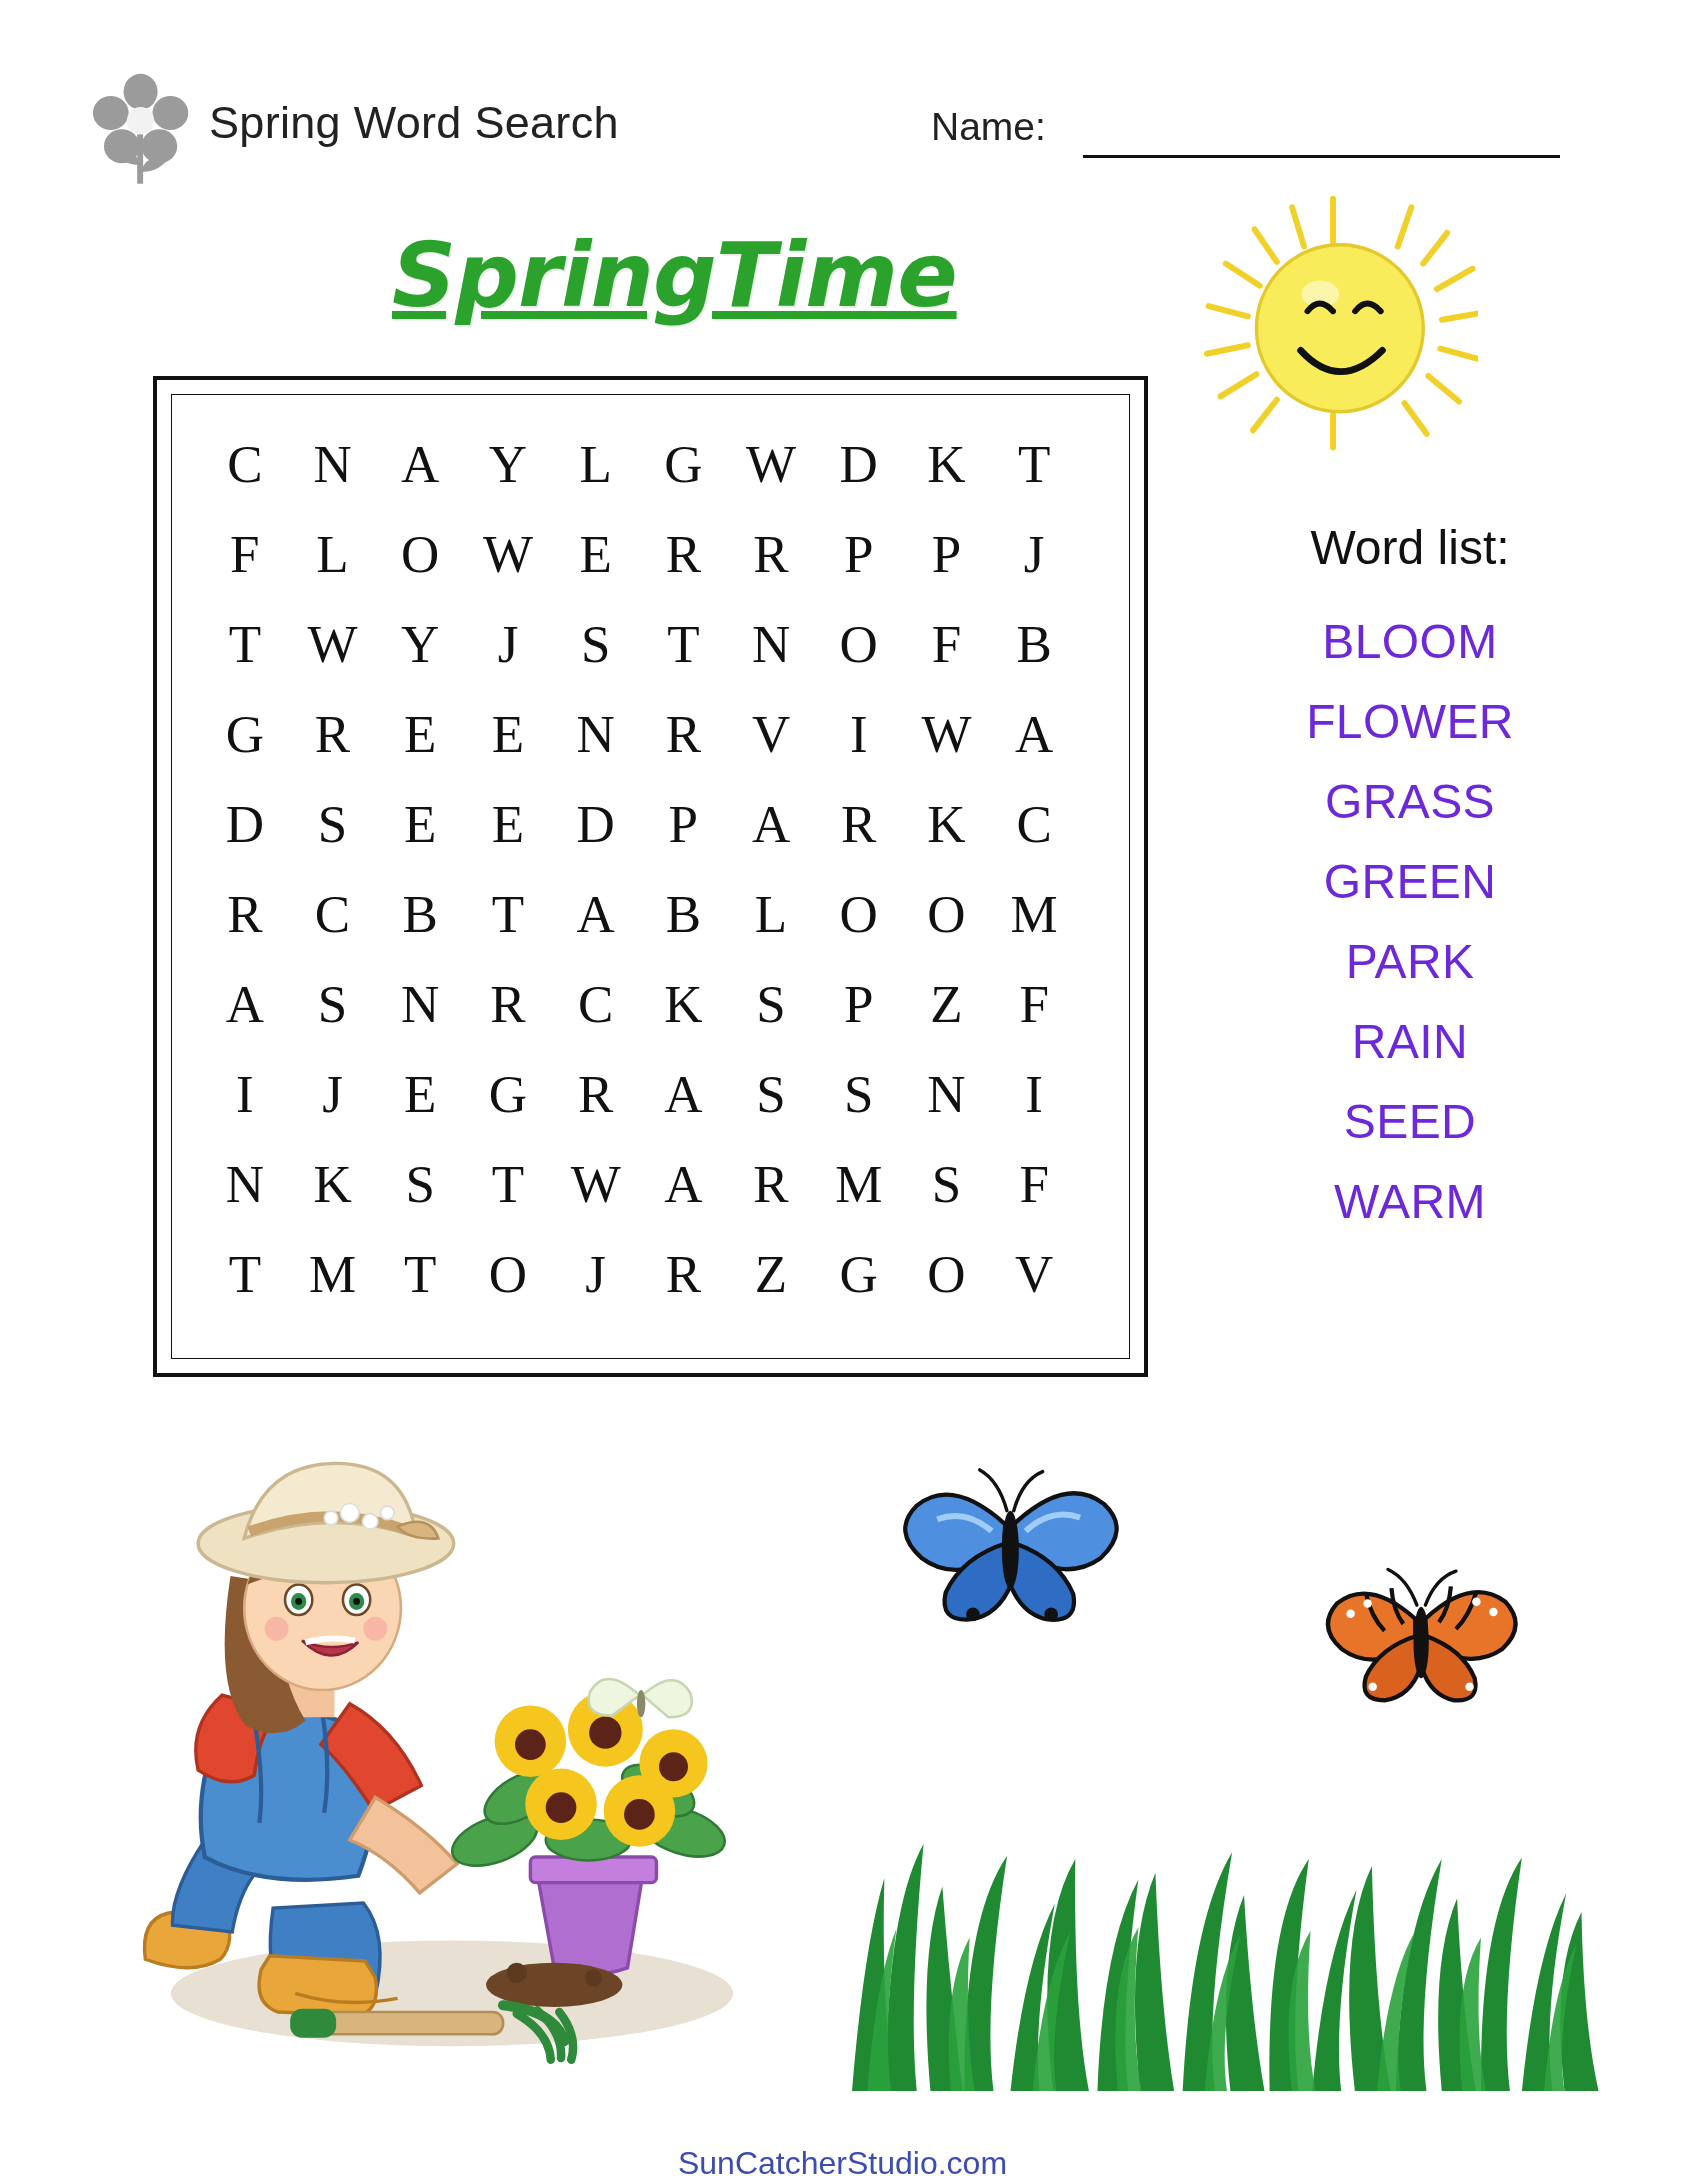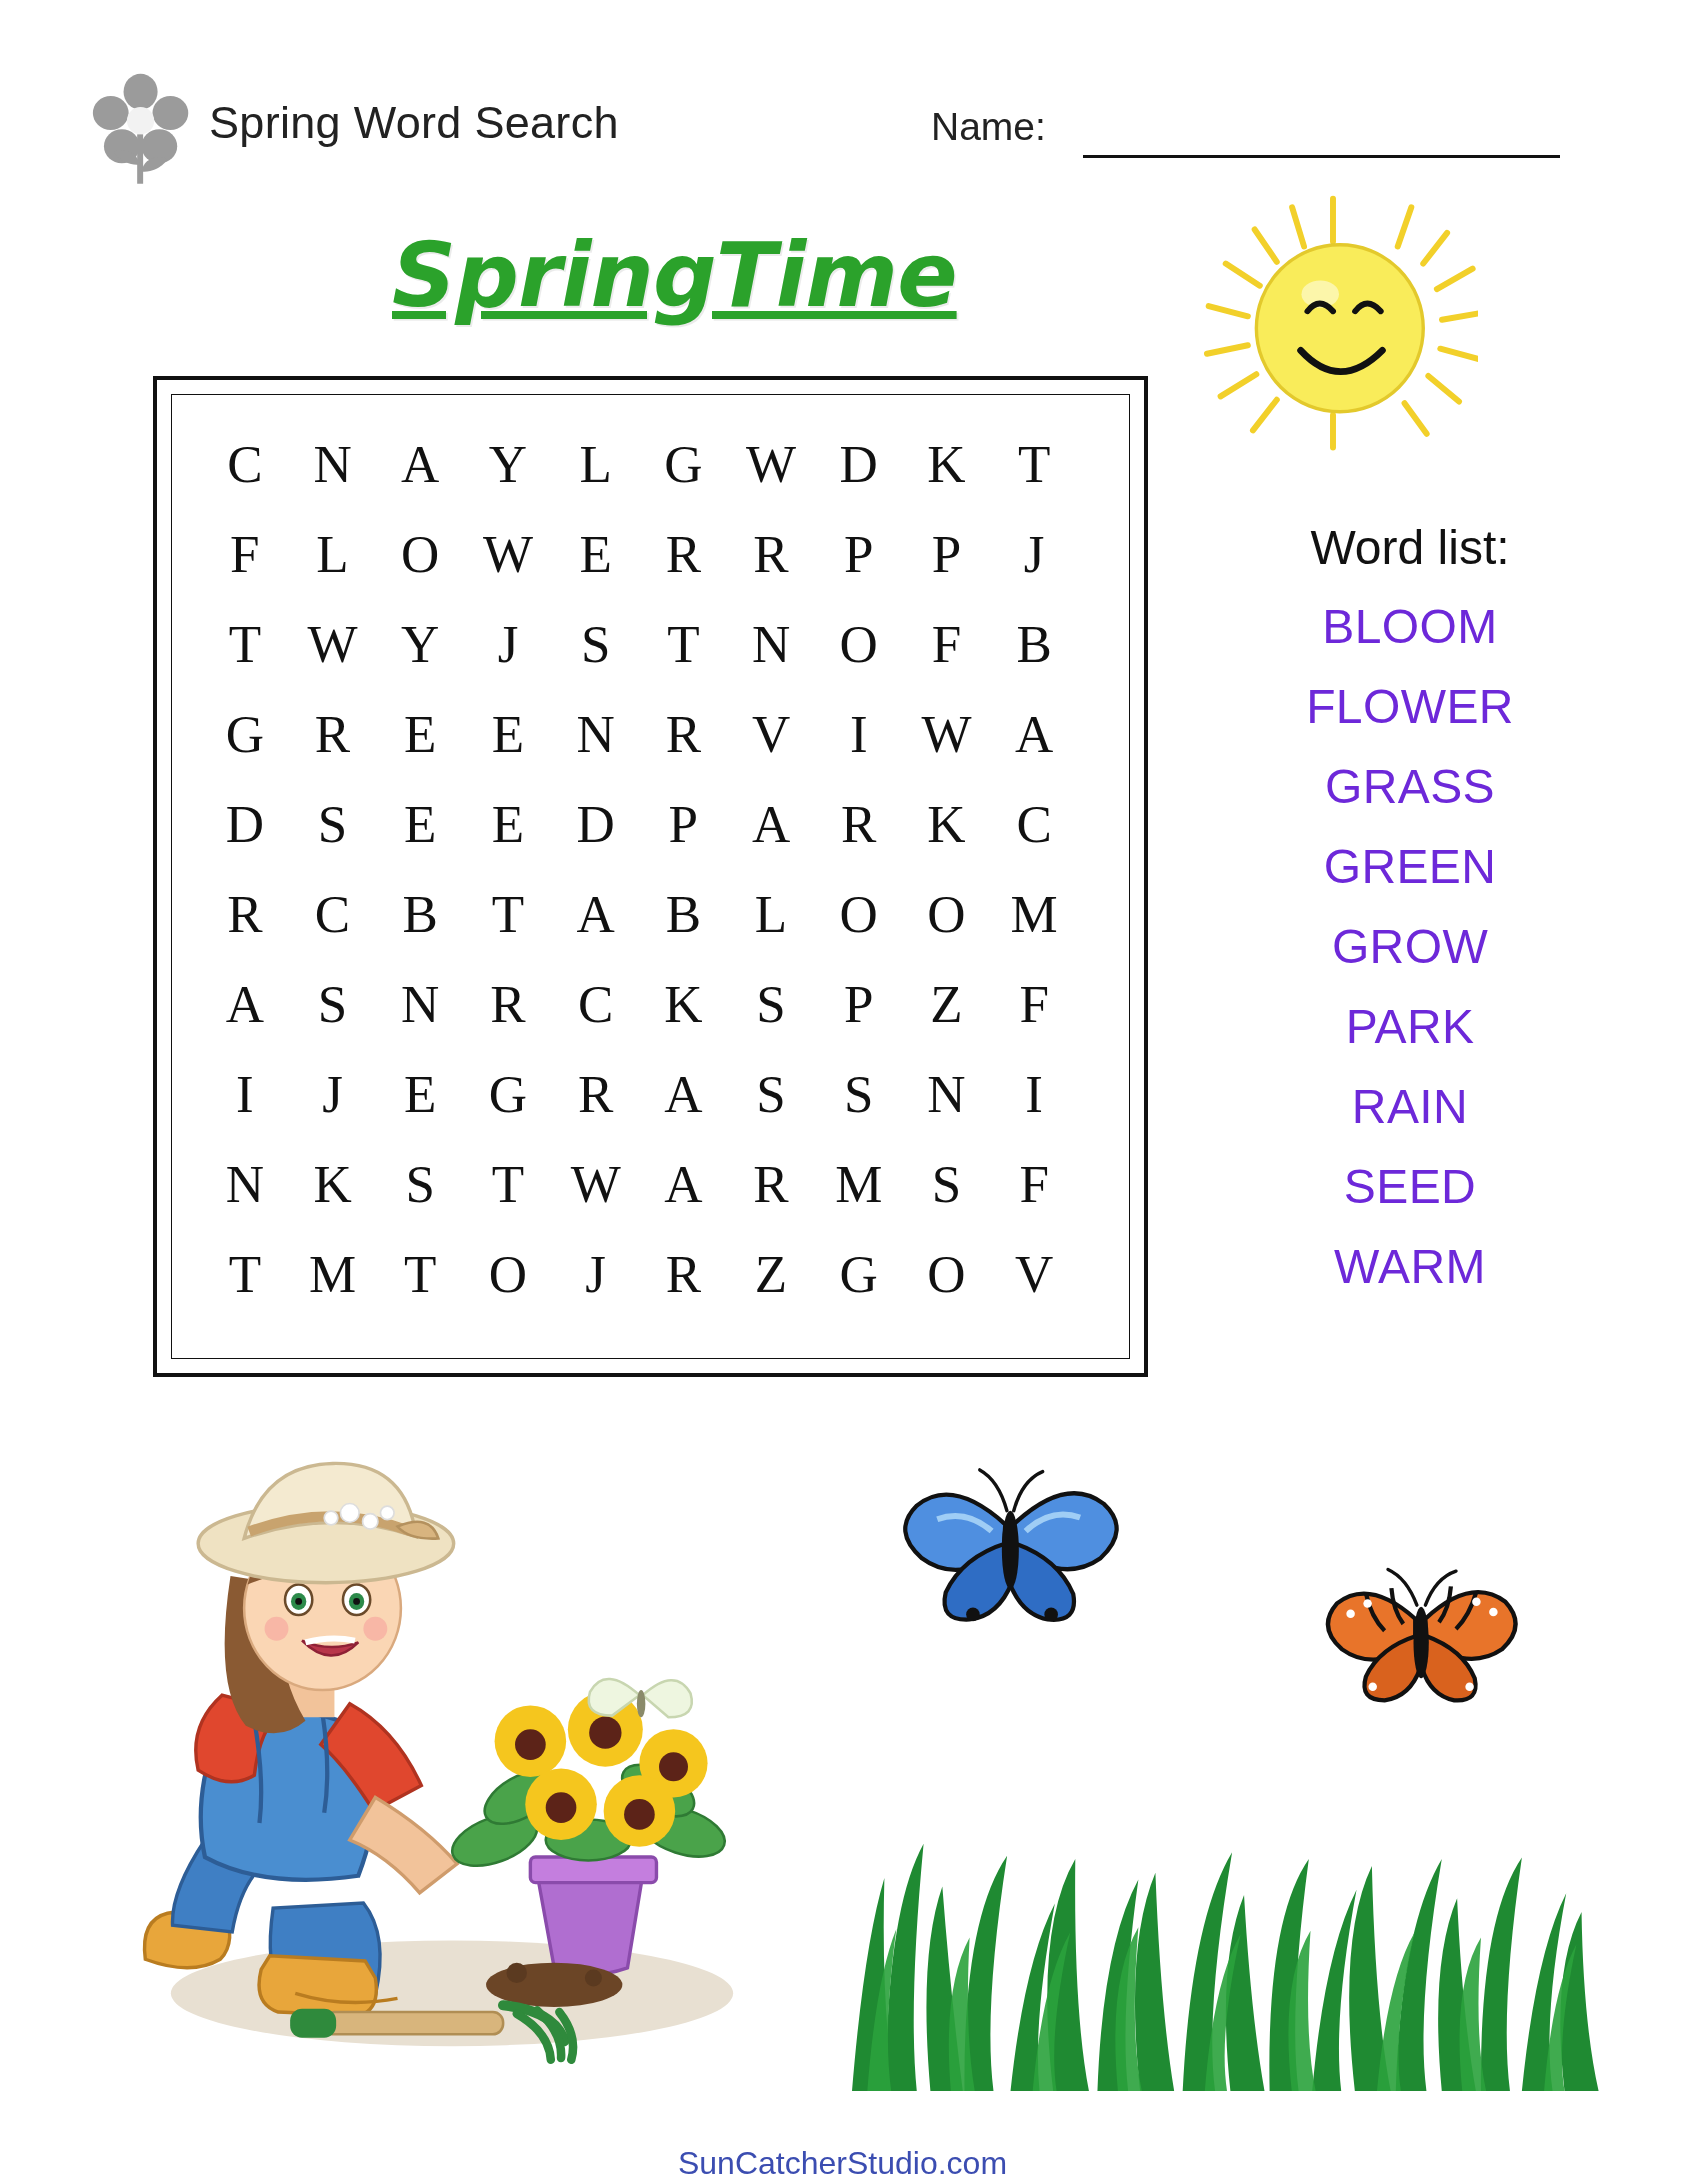--- a/index.html
+++ b/index.html
@@ -121,21 +121,21 @@
   .wordlist {
     position: absolute;
     left: 1227px;
     top: 520px;
     width: 366px;
     text-align: center;
   }
   .wordlist-title {
     font-size: 48px;
     color: #111;
-    margin-bottom: 12px;
+    margin-bottom: 27px;
   }
   .word {
     font-size: 48px;
     color: #6d28d9;
     line-height: 80px;
     letter-spacing: 0.4px;
   }
 
   
   .girl {
@@ -342,21 +342,20 @@
     </div>
 </div>
 
 <div class="wordlist">
   <div class="wordlist-title">Word list:</div>
   <div id="word-list-items">
       <div class="word">BLOOM</div>
       <div class="word">FLOWER</div>
       <div class="word">GRASS</div>
       <div class="word">GREEN</div>
-      <div class="word">GROW</div>
       <div class="word">PARK</div>
       <div class="word">RAIN</div>
       <div class="word">SEED</div>
       <div class="word">WARM</div>
     </div>
 </div>
 
 <div class="girl">
   <svg viewBox="0 0 840 790" width="716" height="673" xmlns="http://www.w3.org/2000/svg">
 

